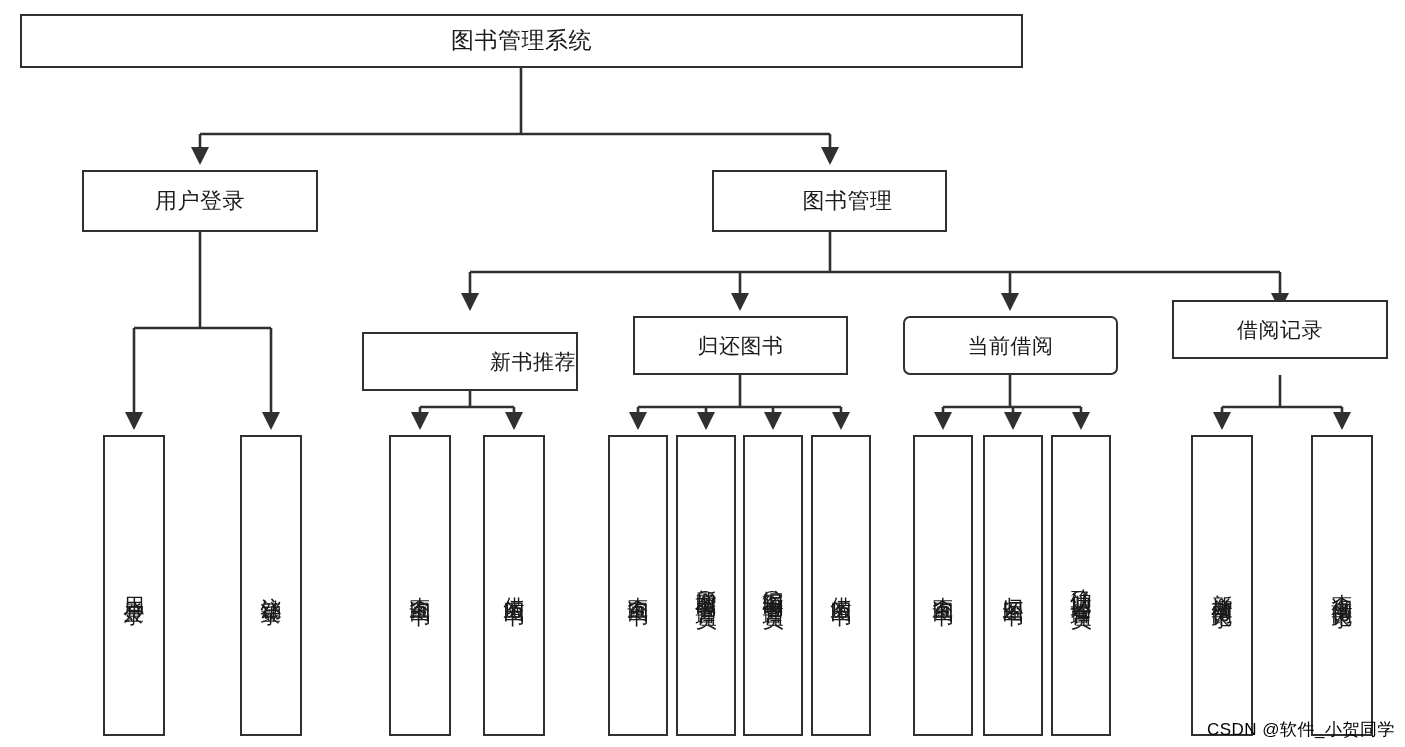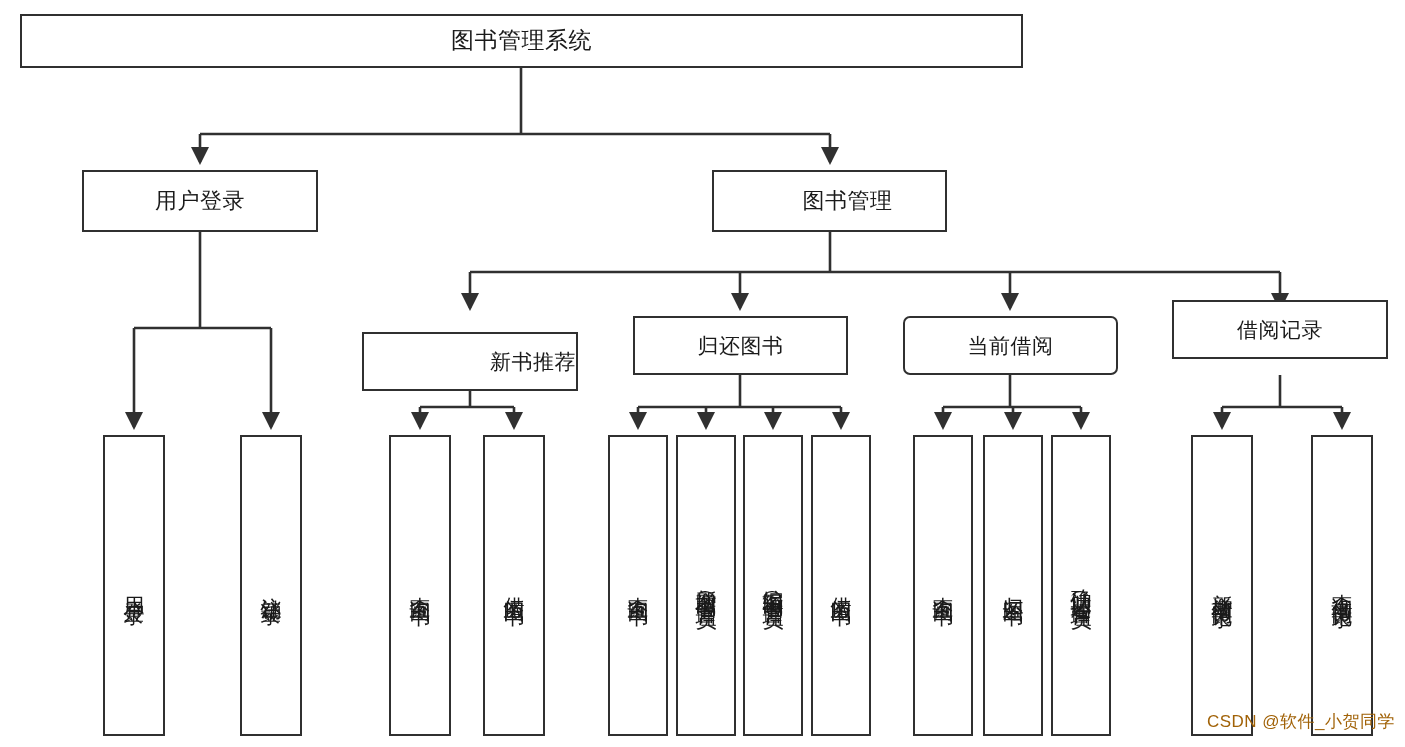--- a/index.html
+++ b/index.html
@@ -59,23 +59,23 @@
     writing-mode: vertical-rl;
     text-orientation: upright;
     letter-spacing: 3px;
     line-height: 1.05;
     white-space: nowrap;
     max-height: 100%;
   }
   #watermark {
     position: absolute;
     right: 10px;
-    bottom: 14px;
+    bottom: 6px;
     font-size: 17px;
-    color: #a16207;
+    color: #000000;
     letter-spacing: 0.5px;
     z-index: 5;
     white-space: nowrap;
   }
 </style>
 </head>
 <body>
 
 <div id="canvas">
 

